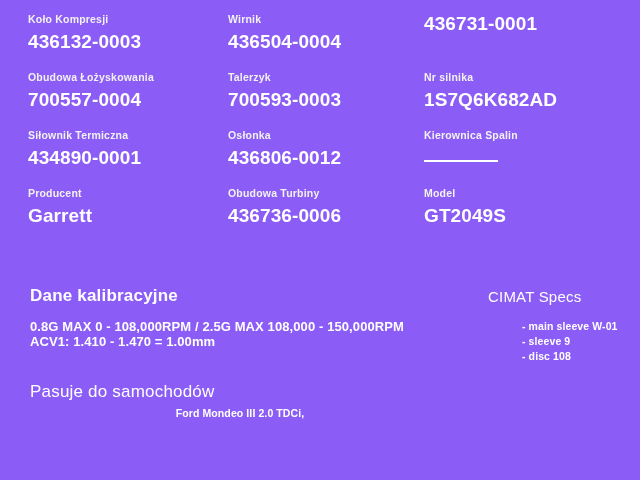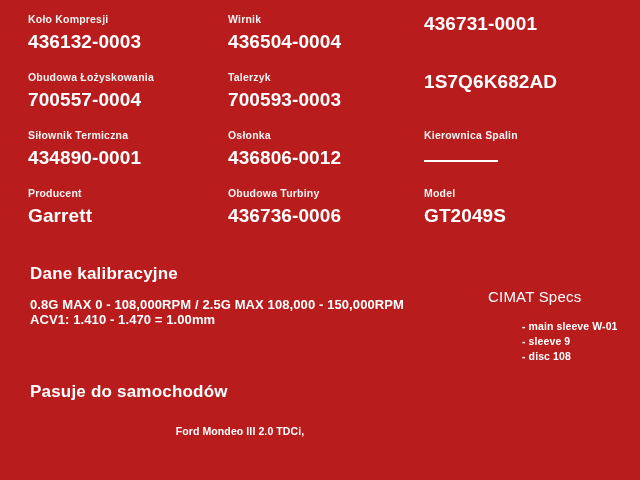--- a/index.html
+++ b/index.html
@@ -13,21 +13,21 @@
     overflow: hidden;
     font-family: "Liberation Sans", sans-serif;
     color: #ffffff;
     position: relative;
   }
   .page {
     position: absolute;
     left: 0; top: 0;
     width: 640px;
     height: 480px;
-    background: #b91c1c;
+    background: #8b5cf6;
   }
   
   .parts-grid {
     position: absolute;
     left: 28px;
     top: 14px;
     width: 584px;
     display: grid;
     grid-template-columns: 200px 196px 188px;
     grid-auto-rows: 58px;
@@ -55,21 +55,21 @@
     display: inline-block;
     border-top: 2px solid #ffffff;
     width: 74px;
     height: 0;
     margin-top: 12px;
   }
   
   .calib {
     position: absolute;
     left: 30px;
-    top: 264px;
+    top: 286px;
     width: 420px;
   }
   .calib-title {
     font-size: 17px;
     font-weight: bold;
     letter-spacing: 0.2px;
     margin: 0 0 13px 0;
   }
   .calib-line {
     font-size: 13px;
@@ -102,23 +102,23 @@
   }
   
   .fits {
     position: absolute;
     left: 30px;
     top: 382px;
     width: 420px;
   }
   .fits-title {
     font-size: 17px;
-    font-weight: bold;
-    letter-spacing: 0.2px;
-    margin: 0 0 22px 0;
+    font-weight: normal;
+    letter-spacing: 0.2px;
+    margin: 0 0 4px 0;
   }
   .fits-item {
     font-size: 10.5px;
     font-weight: bold;
     line-height: 14px;
     letter-spacing: 0.1px;
     text-align: center;
   }
 </style>
 </head>
@@ -146,20 +146,21 @@
       <span class="part-label">Obudowa Łożyskowania</span>
       <span class="part-value">700557-0004</span>
     </div>
 
     <div class="part-cell">
       <span class="part-label">Talerzyk</span>
       <span class="part-value">700593-0003</span>
     </div>
 
     <div class="part-cell">
+      <span class="part-label">Nr silnika</span>
       <span class="part-value">1S7Q6K682AD</span>
     </div>
 
     <div class="part-cell">
       <span class="part-label">Siłownik Termiczna</span>
       <span class="part-value">434890-0001</span>
     </div>
 
     <div class="part-cell">
       <span class="part-label">Osłonka</span>

